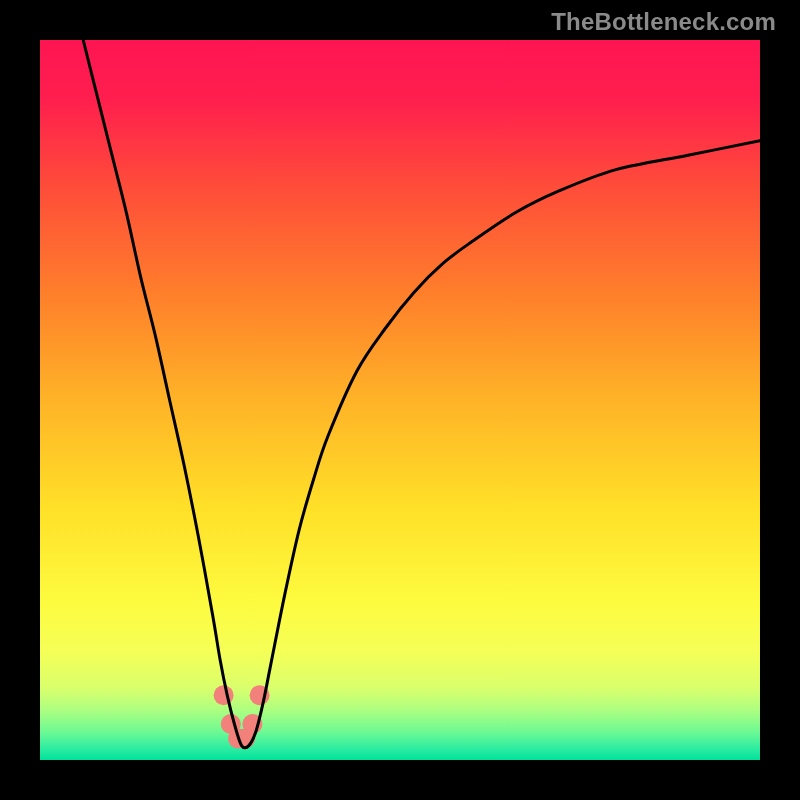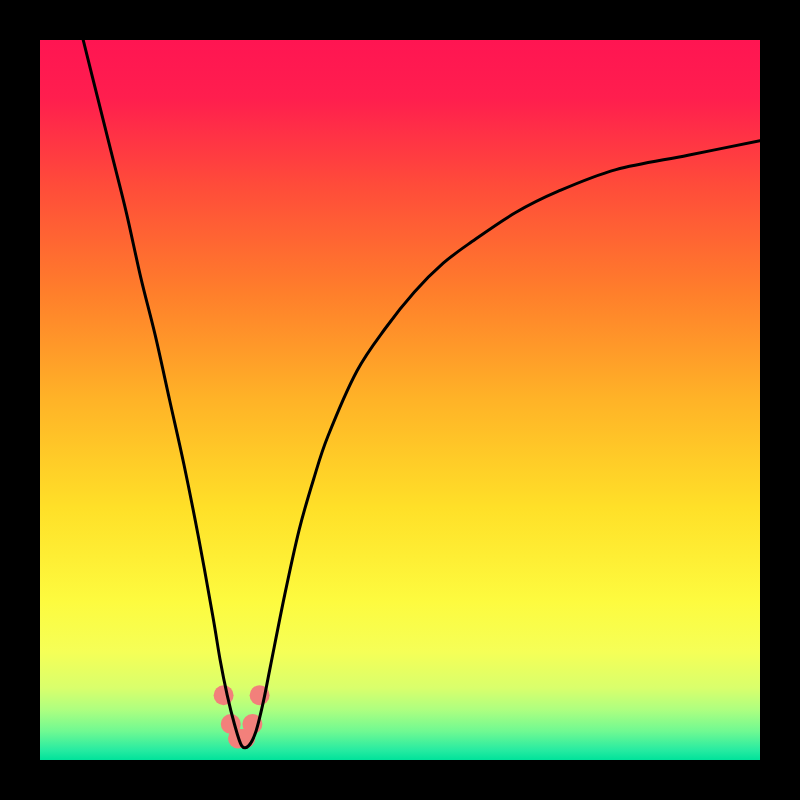--- a/index.html
+++ b/index.html
@@ -43,20 +43,21 @@
     font-weight: 600;
     color: #8a8a8a;
     letter-spacing: 0.2px;
   }
 </style>
 </head>
 <body>
 
 <div class="stage">
 
+  <div class="watermark">TheBottleneck.com</div>
 
   <div class="plot">
     <svg class="gradient" viewBox="0 0 720 720" preserveAspectRatio="none">
       <defs>
         <linearGradient id="bg-grad" x1="0" y1="0" x2="0" y2="1">
             <stop offset="0%" stop-color="#ff1552"></stop>
             <stop offset="8%" stop-color="#ff1e4e"></stop>
             <stop offset="20%" stop-color="#ff4b3a"></stop>
             <stop offset="35%" stop-color="#ff7e2b"></stop>
             <stop offset="50%" stop-color="#ffb327"></stop>

